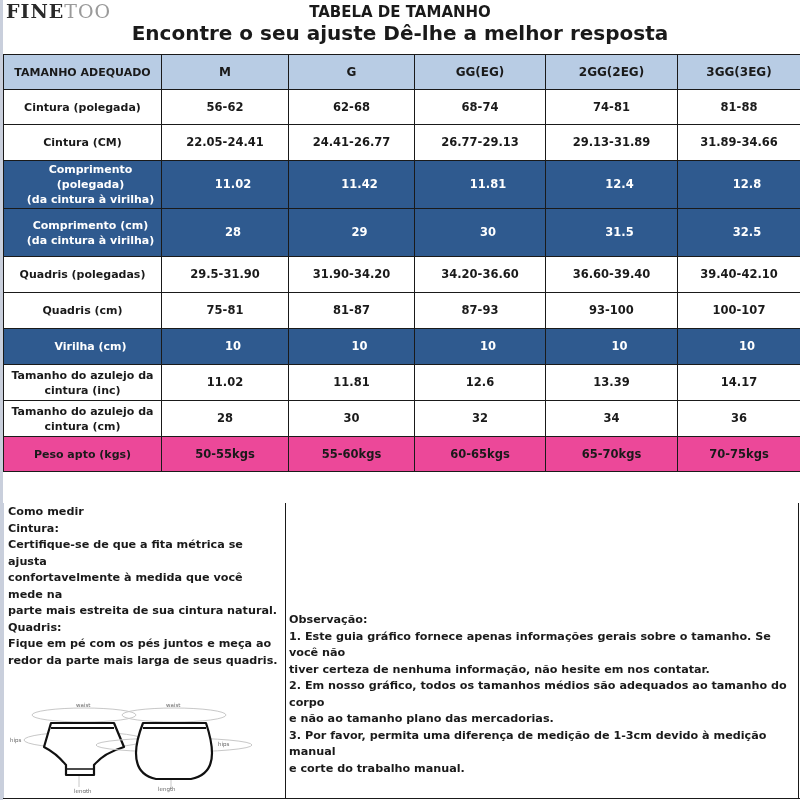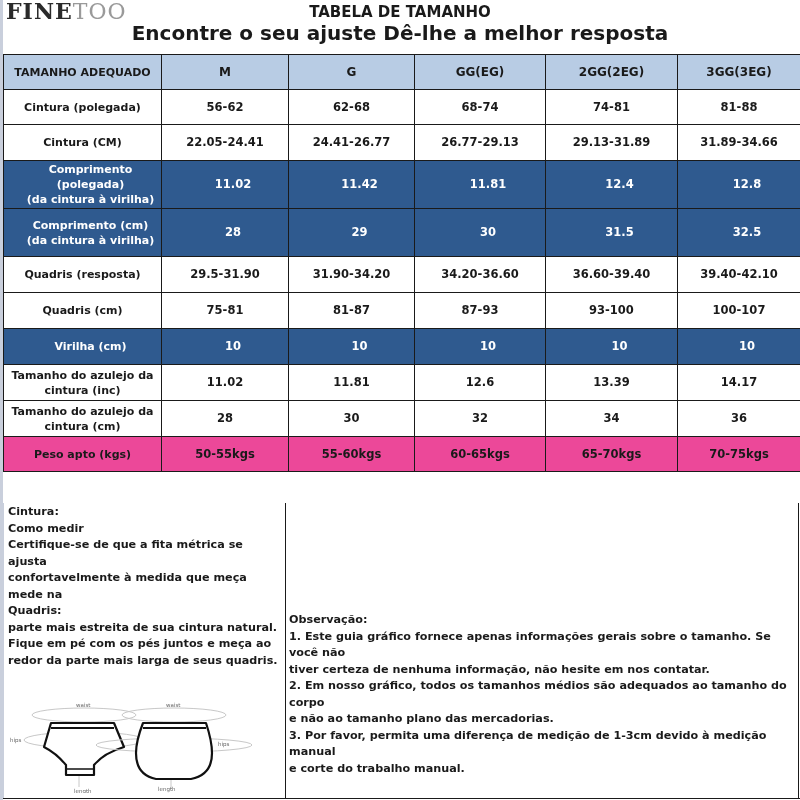--- a/index.html
+++ b/index.html
@@ -1,21 +1,21 @@
 <!DOCTYPE html>
 <html><head>
 <meta charset="utf-8">
 <style>
   html, body { margin: 0; padding: 0; background: #ffffff; }
   body { width: 800px; height: 800px; position: relative; overflow: hidden;
          font-family: "DejaVu Sans", sans-serif; color: #1a1a1a; }
   .page { position: absolute; left: 0; top: 0; width: 800px; height: 800px; }
   .left-rule { position: absolute; left: 0; top: 0; width: 3px; height: 800px; background: #c9cfdc; }
   .brand { position: absolute; left: 6px; top: 1px; font-family: "DejaVu Serif", serif;
-           font-size: 22px; letter-spacing: 1px; line-height: 20px; }
+           font-size: 19px; letter-spacing: 1px; line-height: 20px; }
   .brand .b1 { color: #2a2a2a; font-weight: bold; }
   .brand .b2 { color: #9a9a9a; font-weight: normal; }
   .title { position: absolute; left: 0; width: 800px; top: 2px; text-align: center;
            font-size: 15px; font-weight: bold; line-height: 20px; }
   .subtitle { position: absolute; left: 0; width: 800px; top: 23px; text-align: center;
               font-size: 20px; font-weight: bold; line-height: 20px; }
 
   table.size { position: absolute; left: 3px; top: 54px; width: 797px;
                border-collapse: collapse; table-layout: fixed; }
   table.size td { border: 1.5px solid #1a1a1a; text-align: center; vertical-align: middle;
@@ -107,21 +107,21 @@
             <div>Comprimento (cm)</div>
             <div>(da cintura à virilha)</div>
           </td>
       <td>28</td>
       <td>29</td>
       <td>30</td>
       <td>31.5</td>
       <td>32.5</td>
     </tr>
     <tr class="white h35">
-      <td class="rowhead">Quadris (resposta)</td>
+      <td class="rowhead">Quadris (polegadas)</td>
       <td>29.5-31.90</td>
       <td>31.90-34.20</td>
       <td>34.20-36.60</td>
       <td>36.60-39.40</td>
       <td>39.40-42.10</td>
     </tr>
     <tr class="white h35">
       <td class="rowhead">Quadris (cm)</td>
       <td>75-81</td>
       <td>81-87</td>
@@ -166,26 +166,26 @@
       <td>60-65kgs</td>
       <td>65-70kgs</td>
       <td>70-75kgs</td>
     </tr>
   </tbody>
     </table>
 
   <div class="bottom">
     <div class="bleft">
       <div class="howto">
+        <div>Como medir</div>
         <div>Cintura:</div>
-        <div>Como medir</div>
         <div>Certifique-se de que a fita métrica se ajusta</div>
-        <div>confortavelmente à medida que meça mede na</div>
+        <div>confortavelmente à medida que você mede na</div>
+        <div>parte mais estreita de sua cintura natural.</div>
         <div>Quadris:</div>
-        <div>parte mais estreita de sua cintura natural.</div>
         <div>Fique em pé com os pés juntos e meça ao</div>
         <div>redor da parte mais larga de seus quadris.</div>
       </div>
       <div class="illus">
         <svg width="276" height="110" viewBox="0 0 276 110">
 
           <g>
             <ellipse cx="78" cy="32" rx="52" ry="7" fill="none" stroke="#c8c8c8" stroke-width="1"></ellipse>
             <ellipse cx="78" cy="57" rx="60" ry="8" fill="none" stroke="#c8c8c8" stroke-width="1"></ellipse>
             <line x1="73" y1="40" x2="73" y2="104" stroke="#c8c8c8" stroke-width="1"></line>

